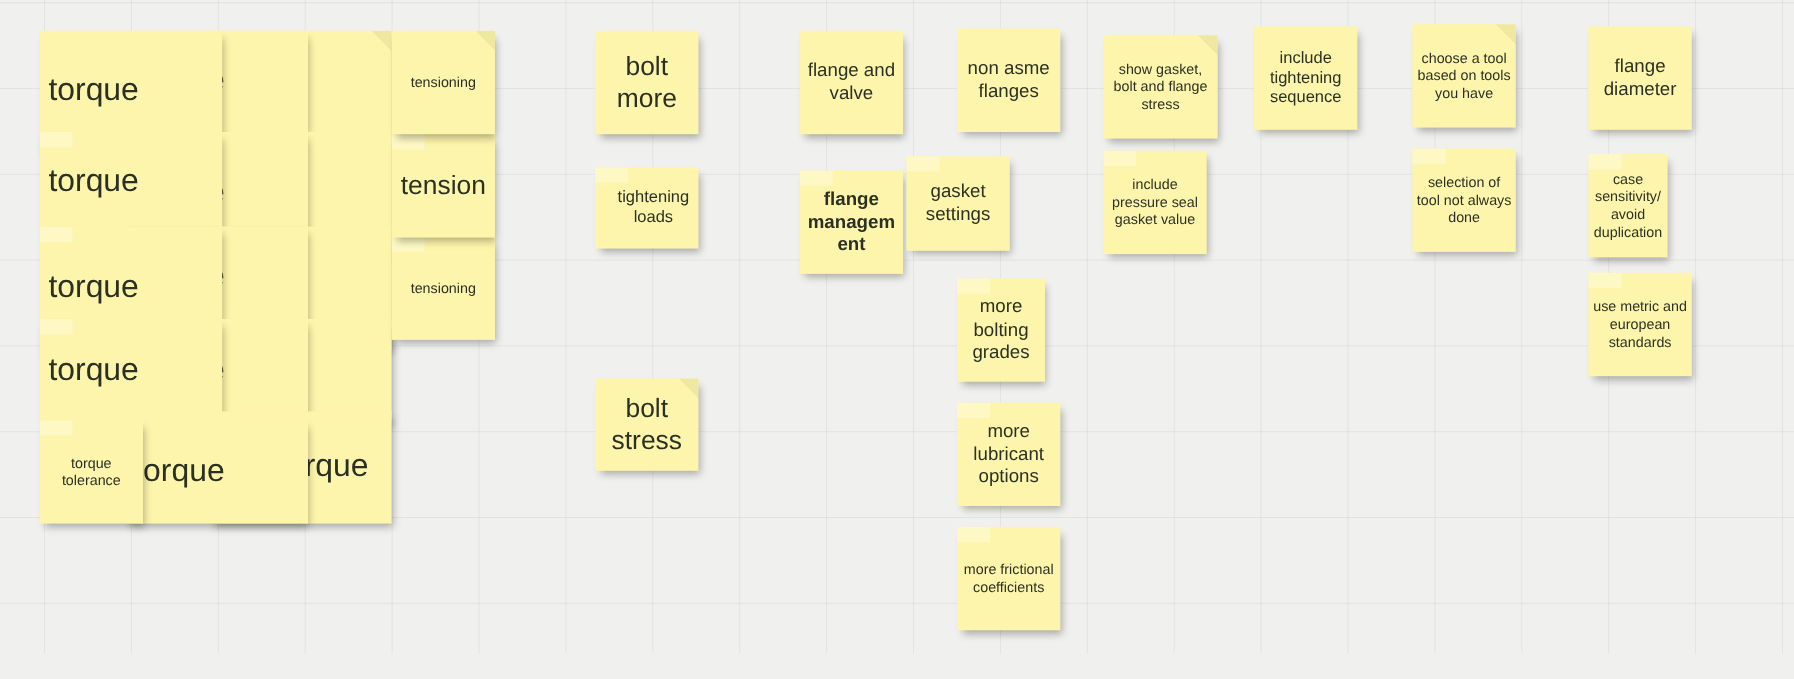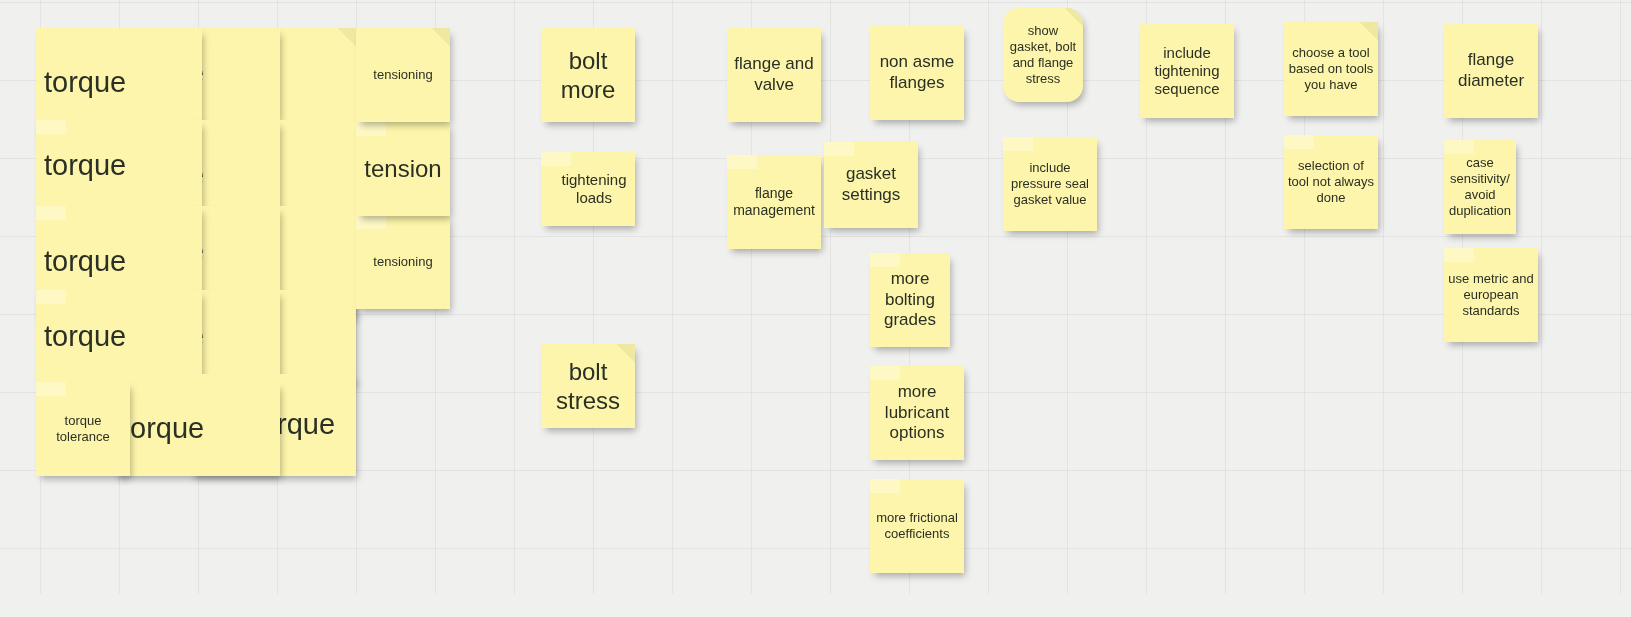--- a/index.html
+++ b/index.html
@@ -87,21 +87,21 @@
     background: rgba(255,255,255,0.30);
     pointer-events: none;
   }
 
   
   .fs-xl  { font-size: 29px; }
   .fs-lg  { font-size: 24px; }
   .fs-md  { font-size: 17px; }
   .fs-sm  { font-size: 15px; }
   .fs-xs  { font-size: 13px; }
-  .fs-xxs { font-size: 14px; }
+  .fs-xxs { font-size: 17px; font-weight: bold; }
 </style>
 </head>
 <body>
 
 <div id="canvas">
 
   <div id="grid"></div>
 
   <div id="notes-layer">
       <div class="note" style="left: 36px; top: 28px; width: 166px; height: 110px; z-index: 3; justify-content: flex-start;">
@@ -181,21 +181,21 @@
       </div>
       <div class="note tl-shade" style="left: 870px; top: 253px; width: 80px; height: 94px; z-index: 28;">
         <div class="txt fs-md">more bolting grades</div>
       </div>
       <div class="note tl-shade" style="left: 870px; top: 366px; width: 94px; height: 94px; z-index: 29;">
         <div class="txt fs-md">more lubricant options</div>
       </div>
       <div class="note tl-shade" style="left: 870px; top: 479px; width: 94px; height: 94px; z-index: 30;">
         <div class="txt fs-xs">more frictional coefficients</div>
       </div>
-      <div class="note fold" style="left: 1003px; top: 8px; width: 80px; height: 94px; z-index: 31; border-radius: 16px;">
+      <div class="note fold" style="left: 1003px; top: 32px; width: 104px; height: 94px; z-index: 31;">
         <div class="txt fs-xs">show gasket, bolt and flange stress</div>
       </div>
       <div class="note tl-shade" style="left: 1003px; top: 137px; width: 94px; height: 94px; z-index: 32;">
         <div class="txt fs-xs">include pressure seal gasket value</div>
       </div>
       <div class="note" style="left: 1140px; top: 24px; width: 94px; height: 94px; z-index: 33;">
         <div class="txt fs-sm">include tightening sequence</div>
       </div>
       <div class="note fold" style="left: 1284px; top: 22px; width: 94px; height: 94px; z-index: 34;">
         <div class="txt fs-xs">choose a tool based on tools you have</div>

